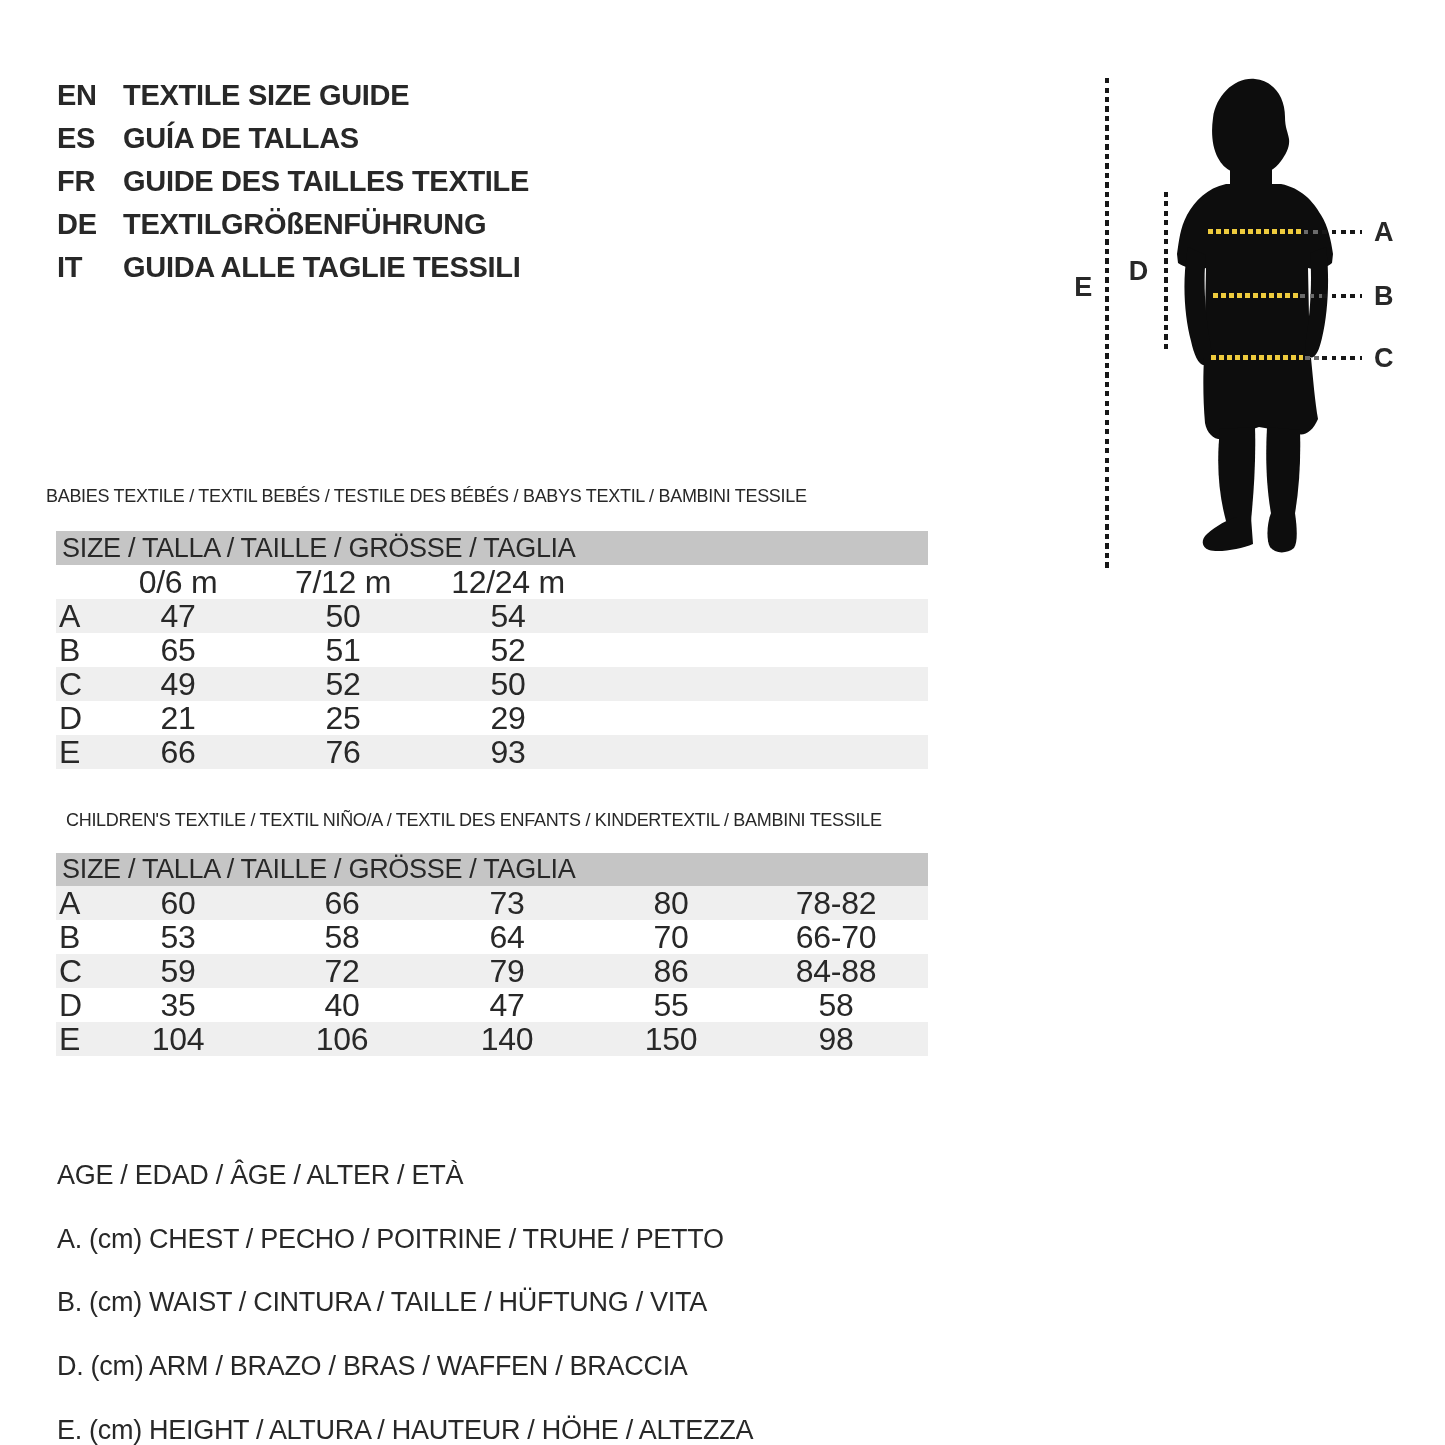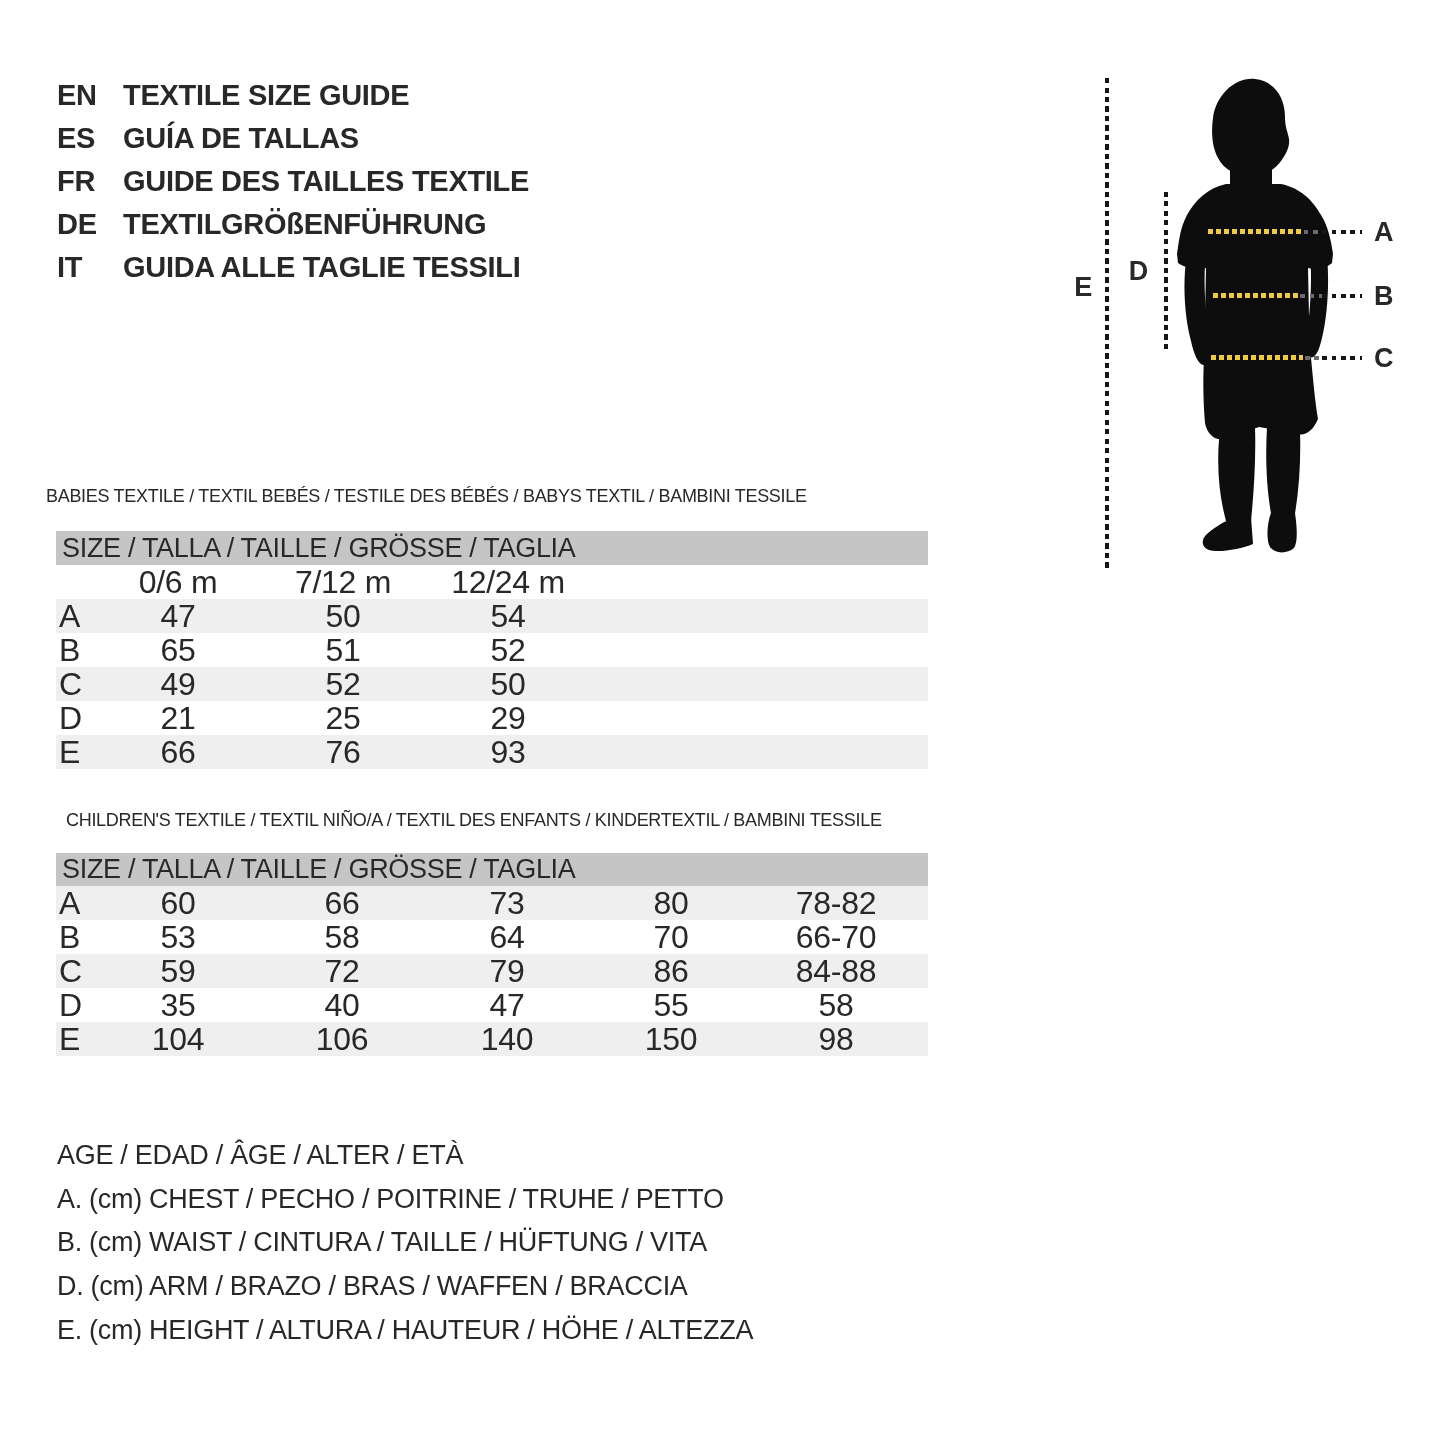--- a/index.html
+++ b/index.html
@@ -31,21 +31,21 @@
   
   .table { position: absolute; left: 56px; width: 872px; font-size: 32px; }
   .trow { position: relative; height: 34px; }
   .trow.shade { background: #efefef; }
   .trow .rl { position: absolute; left: 3px; top: 0; line-height: 34px; }
   .trow .c  { position: absolute; top: 0; line-height: 34px;
               transform: translateX(-50%); white-space: nowrap; }
 
   
   .legend { position: absolute; left: 57px; top: 1134px; font-size: 27px; }
-  .legend-line { height: 43.7px; line-height: 43.7px; white-space: nowrap; }
+  .legend-line { height: 43.7px; line-height: 43.7px; white-space: nowrap; margin-top: 20px; }
 
   
   .vdots { position: absolute; width: 4px;
            background-image: repeating-linear-gradient(180deg,
              #161616 0 5px, transparent 5px 9.5px); }
   .hdots-black { position: absolute; height: 4px;
            background-image: repeating-linear-gradient(90deg,
              #161616 0 4.5px, transparent 4.5px 9.5px); }
   .hdots-gray { position: absolute; height: 4px;
            background-image: repeating-linear-gradient(90deg,

